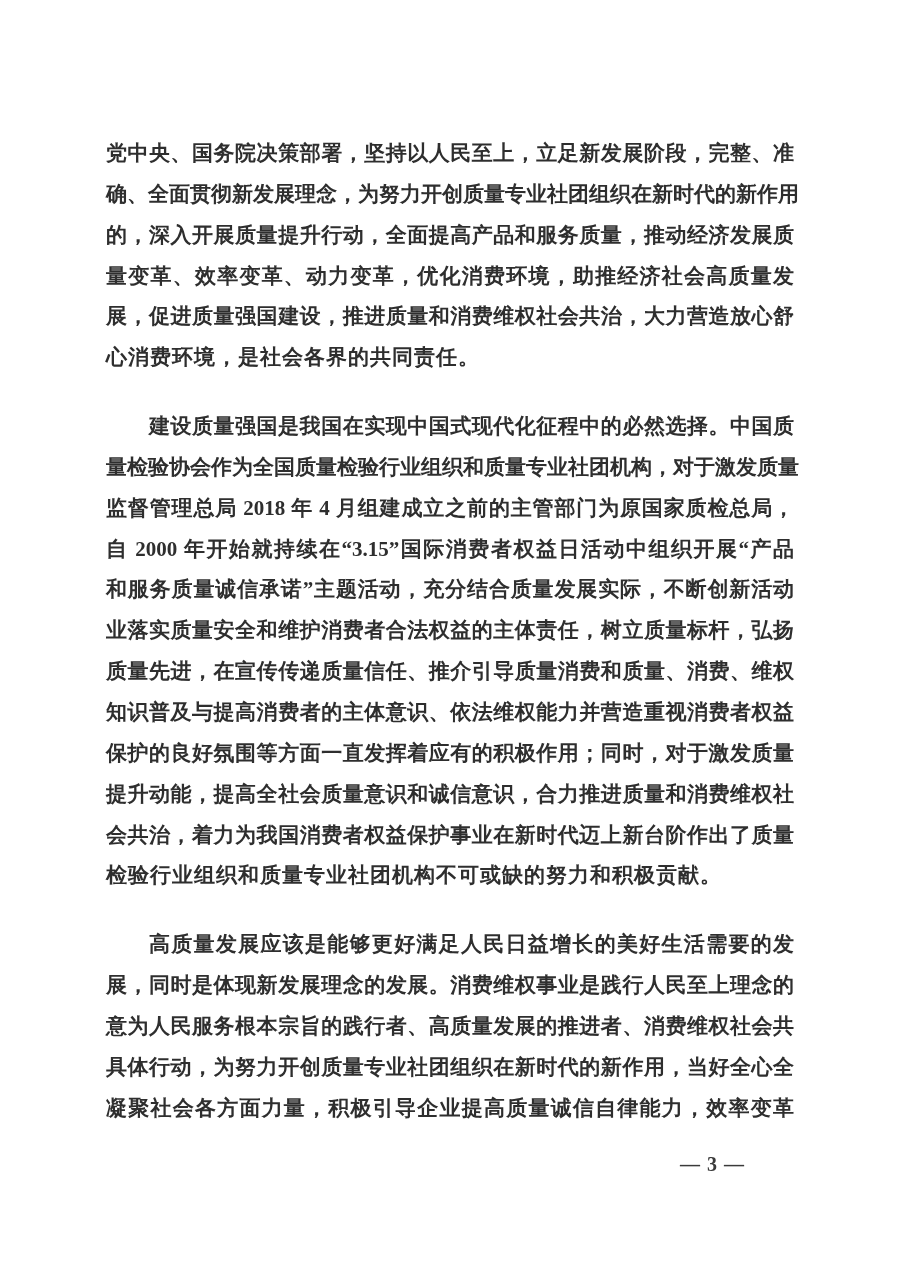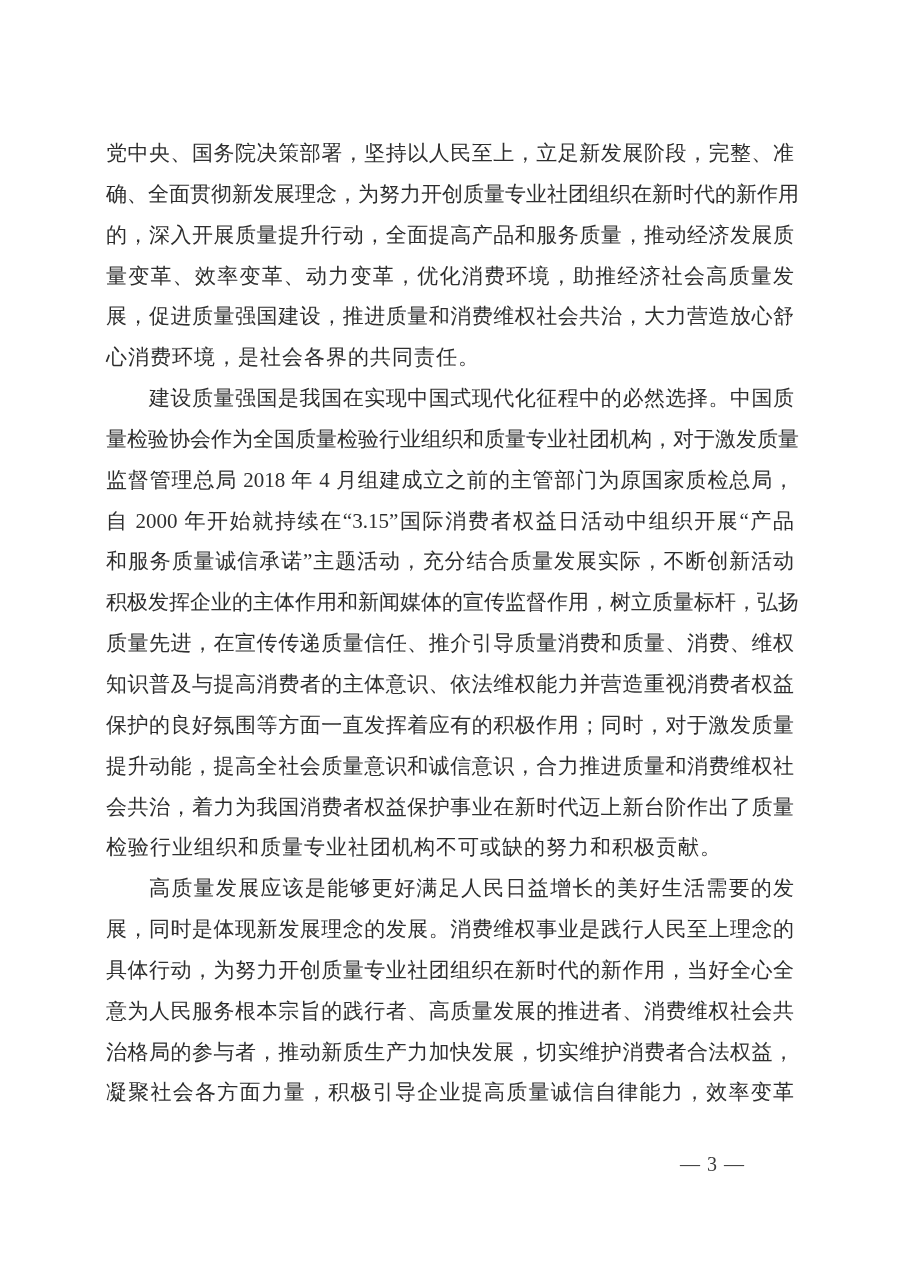--- a/index.html
+++ b/index.html
@@ -11,20 +11,21 @@
     height: 1273px;
     position: relative;
     background: #ffffff;
     font-family: "Liberation Serif", "DejaVu Serif", serif;
     overflow: hidden;
   }
   .page {
     position: absolute;
     inset: 0;
     background: #ffffff;
+    font-weight: bold;
   }
   .text-block {
     position: absolute;
     left: 106px;
     top: 133px;
     width: 688px;
     color: #2e2e2e;
   }
   .para {
     margin: 0;
@@ -34,20 +35,21 @@
     font-size: 21px;
     line-height: 40.85px;
     height: 40.85px;
     text-align: justify;
     text-align-last: justify;
     white-space: nowrap;
     color: #2e2e2e;
   }
   .line.para-first {
     text-indent: 43px;
+    margin-top: 28px;
   }
   .line.para-last {
     text-align: center;
     text-align-last: left;
     letter-spacing: 1px;
   }
   .page-number {
     position: absolute;
     top: 1150px;
     left: 680px;
@@ -73,35 +75,34 @@
       <div class="line">展，促进质量强国建设，推进质量和消费维权社会共治，大力营造放心舒</div>
       <div class="line para-last">心消费环境，是社会各界的共同责任。</div>
     </div>
 
     <div class="para">
       <div class="line para-first">建设质量强国是我国在实现中国式现代化征程中的必然选择。中国质</div>
       <div class="line">量检验协会作为全国质量检验行业组织和质量专业社团机构，对于激发质量</div>
       <div class="line">监督管理总局 2018 年 4 月组建成立之前的主管部门为原国家质检总局，</div>
       <div class="line">自 2000 年开始就持续在“3.15”国际消费者权益日活动中组织开展“产品</div>
       <div class="line">和服务质量诚信承诺”主题活动，充分结合质量发展实际，不断创新活动</div>
-      <div class="line">积极发挥企业的主体作用和新闻媒体的宣传监督作用，树立质量标杆，弘扬</div>
+      <div class="line">业落实质量安全和维护消费者合法权益的主体责任，树立质量标杆，弘扬</div>
       <div class="line">质量先进，在宣传传递质量信任、推介引导质量消费和质量、消费、维权</div>
       <div class="line">知识普及与提高消费者的主体意识、依法维权能力并营造重视消费者权益</div>
       <div class="line">保护的良好氛围等方面一直发挥着应有的积极作用；同时，对于激发质量</div>
       <div class="line">提升动能，提高全社会质量意识和诚信意识，合力推进质量和消费维权社</div>
       <div class="line">会共治，着力为我国消费者权益保护事业在新时代迈上新台阶作出了质量</div>
       <div class="line para-last">检验行业组织和质量专业社团机构不可或缺的努力和积极贡献。</div>
     </div>
 
     <div class="para">
       <div class="line para-first">高质量发展应该是能够更好满足人民日益增长的美好生活需要的发</div>
       <div class="line">展，同时是体现新发展理念的发展。消费维权事业是践行人民至上理念的</div>
+      <div class="line">意为人民服务根本宗旨的践行者、高质量发展的推进者、消费维权社会共</div>
       <div class="line">具体行动，为努力开创质量专业社团组织在新时代的新作用，当好全心全</div>
-      <div class="line">意为人民服务根本宗旨的践行者、高质量发展的推进者、消费维权社会共</div>
-      <div class="line">治格局的参与者，推动新质生产力加快发展，切实维护消费者合法权益，</div>
       <div class="line">凝聚社会各方面力量，积极引导企业提高质量诚信自律能力，效率变革</div>
     </div>
 
   </div>
 
   <div class="page-number">— 3 —</div>
 
 </div>
 
 </body></html>

